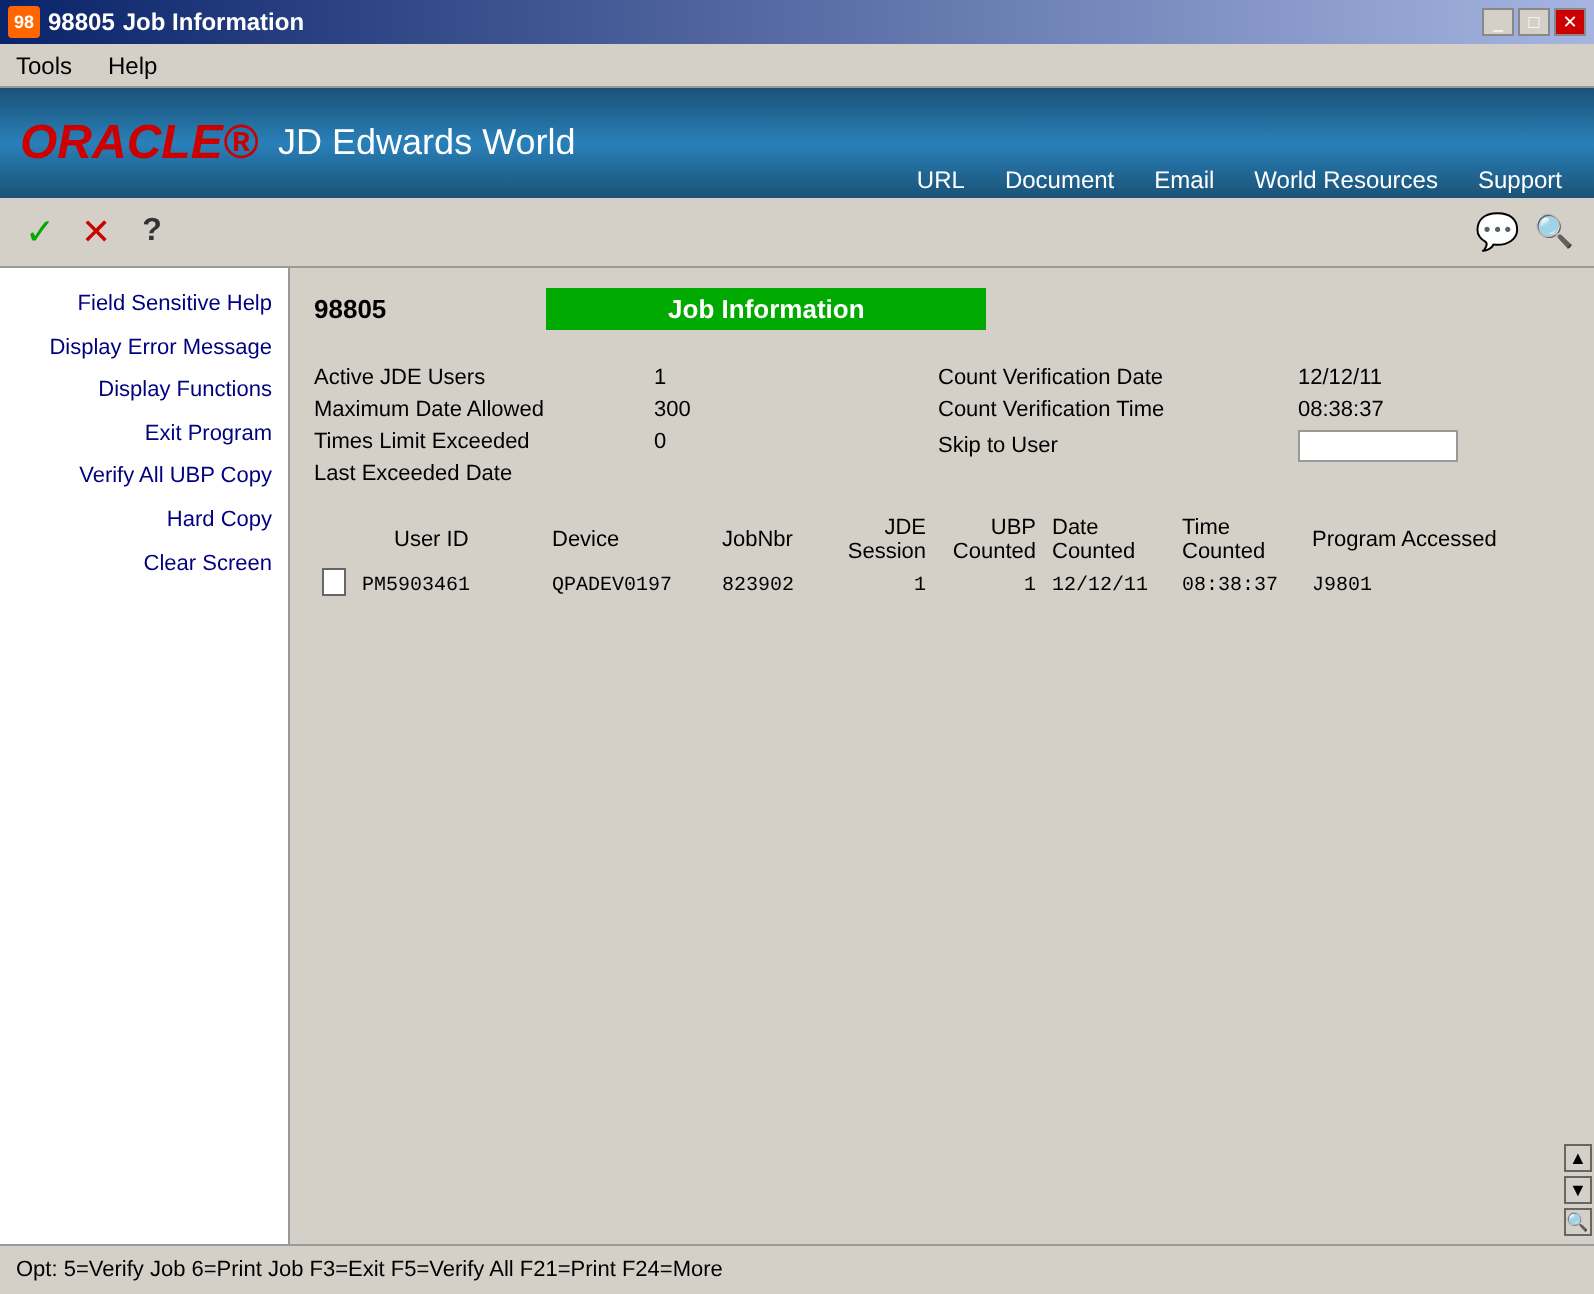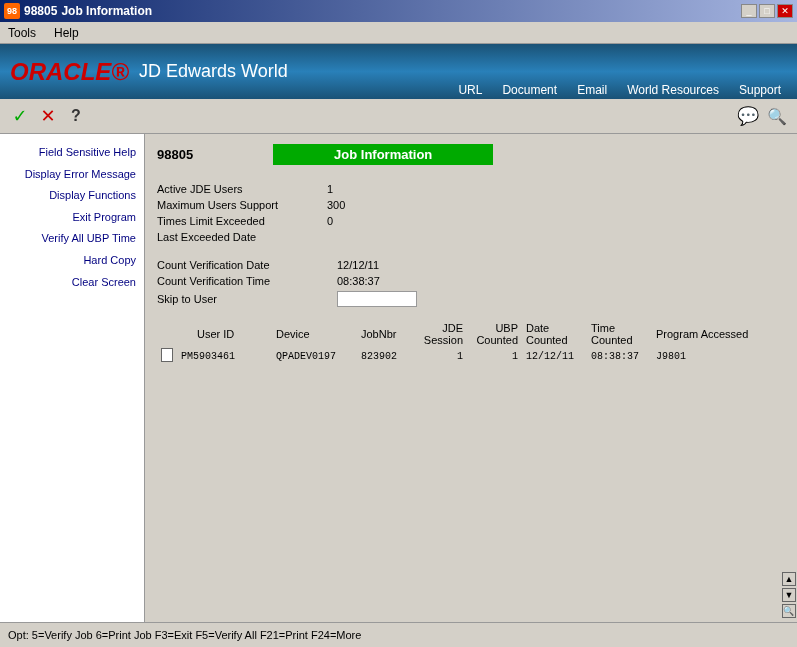--- a/index.html
+++ b/index.html
@@ -123,21 +123,21 @@
       align-items: center;
       justify-content: flex-end;
       padding-bottom: 4px;
       gap: 2px;
     }
     .scroll-btn { width: 14px; height: 14px; border: 1px solid #666; background: #d4d0c8; display: flex; align-items: center; justify-content: center; font-size: 9px; cursor: pointer; }
 
     .header-top-area { display: flex; align-items: center; }
     .form-row { display: flex; align-items: baseline; margin-bottom: 8px; }
 
-    .two-col-fields { display: flex; gap: 12px; flex-direction: column; }
+    .two-col-fields { display: flex; gap: 12px; }
     .left-fields { flex: 1; }
     .right-fields { flex: 1; }
   </style>
 </head>
 <body>
 
 <div class="title-bar">
   <div class="title-bar-left">
     <div class="title-bar-icon">98</div>
     <span>98805</span>
@@ -189,40 +189,40 @@
   </div>
 </div>
 
 <div class="main-content">
 
   <div class="sidebar">
     <div class="sidebar-item">Field Sensitive Help</div>
     <div class="sidebar-item">Display Error Message</div>
     <div class="sidebar-item">Display Functions</div>
     <div class="sidebar-item">Exit Program</div>
-    <div class="sidebar-item">Verify All UBP Time</div>
+    <div class="sidebar-item">Verify All UBP Copy</div>
     <div class="sidebar-item">Hard Copy</div>
     <div class="sidebar-item">Clear Screen</div>
   </div>
 
   <div class="content-area">
 
     <div class="form-row">
       <span class="form-number">98805</span>
       <div class="form-title-bar">Job Information</div>
     </div>
 
     <div class="two-col-fields">
       <div class="left-fields">
         <div class="field-row">
           <span class="field-label">Active JDE Users</span>
           <span class="field-value">1</span>
         </div>
         <div class="field-row">
-          <span class="field-label">Maximum Users Support</span>
+          <span class="field-label">Maximum Date Allowed</span>
           <span class="field-value">300</span>
         </div>
         <div class="field-row">
           <span class="field-label">Times Limit Exceeded</span>
           <span class="field-value">0</span>
         </div>
         <div class="field-row">
           <span class="field-label">Last Exceeded Date</span>
         </div>
       </div>

